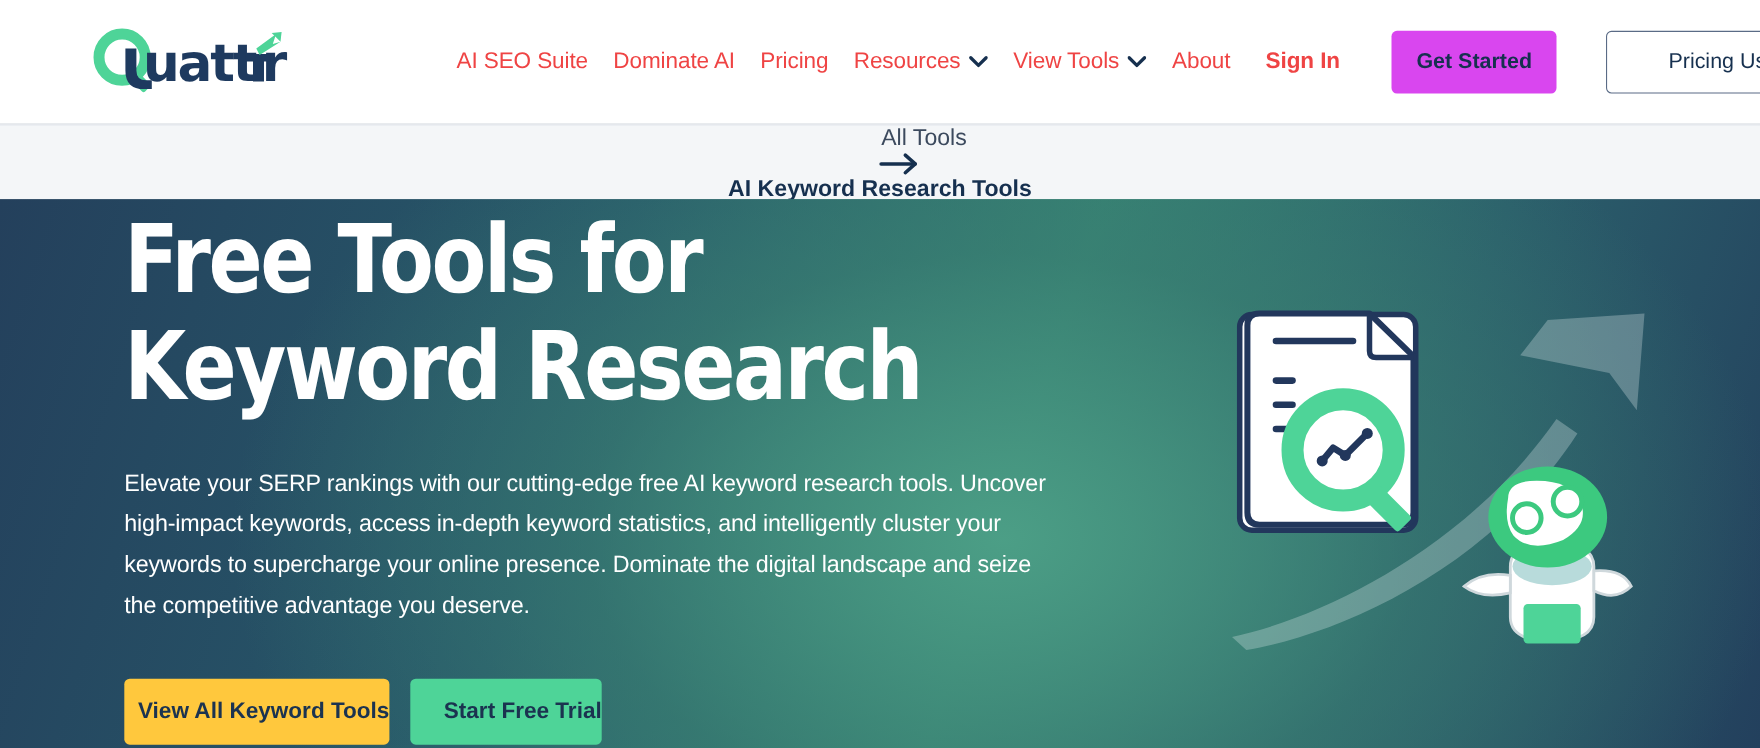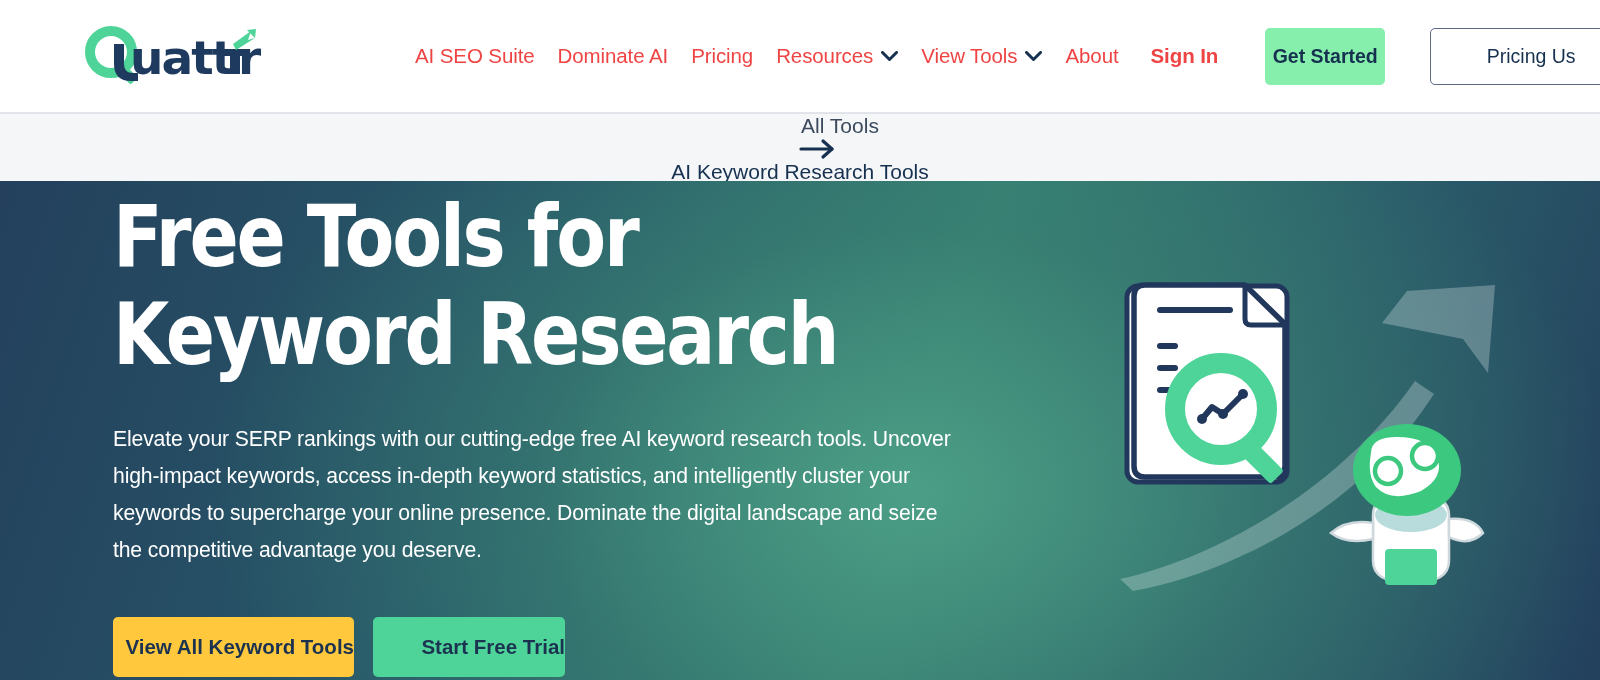--- a/index.html
+++ b/index.html
@@ -45,22 +45,22 @@
   .nav-item.bold { font-weight:700; margin-left:9px; }
   .caret { display:block; }
 
   .btn {
     display:flex; align-items:center; justify-content:center;
     white-space:nowrap; cursor:pointer;
     font-size:19.5px;
   }
   .btn-primary {
     margin-left:24px;
-    width:120px; height:57px;
-    background:#86efac;
+    width:150px; height:57px;
+    background:#d946ef;
     color:#16304f;
     border-radius:5px;
     font-weight:600;
   }
   .btn-outline {
     margin-left:22px;
     width:202px; height:57px;
     background:#ffffff;
     color:#16304f;
     border:1.6px solid #5a6b86;
@@ -77,21 +77,21 @@
     border-top:1px solid #dfe3e8;
     flex-direction:column;
   }
   .crumb-link {
     margin-left:80px;
     font-size:21px; color:#3c4a5e; font-weight:400;
     cursor:pointer; white-space:nowrap;
   }
   .crumb-arrow { margin-left:38px; display:flex; align-items:center; }
   .crumb-current {
-    font-size:21px; color:#16304f; font-weight:400;
+    font-size:21px; color:#16304f; font-weight:700;
     white-space:nowrap;
   }
 
   
   .hero {
     position:absolute; top:181px; left:0;
     width:1600px; height:499px;
     overflow:hidden;
     background:
       radial-gradient(ellipse 900px 620px at 57% 62%, rgba(77,160,135,0.95) 0%, rgba(60,130,115,0.55) 42%, rgba(36,72,96,0) 78%),
@@ -128,21 +128,21 @@
     position:absolute; left:113px; top:436px;
     display:flex; align-items:flex-start;
   }
   .cta {
     display:flex; align-items:center; justify-content:flex-end;
     height:60px; border-radius:5px;
     font-size:20.5px; font-weight:600;
     color:#1b3350; cursor:pointer; white-space:nowrap;
   }
   .cta-yellow { width:241px; background:#ffc83d; }
-  .cta-green  { width:192px; background:#4ed498; margin-left:19px; }
+  .cta-green  { width:174px; background:#4ed498; margin-left:19px; }
 
   
   .illustration {
     position:absolute; left:1085px; top:80px;
     width:440px; height:330px;
   }
   .illustration svg { display:block; overflow:visible; }
 </style>
 </head>
 <body>

